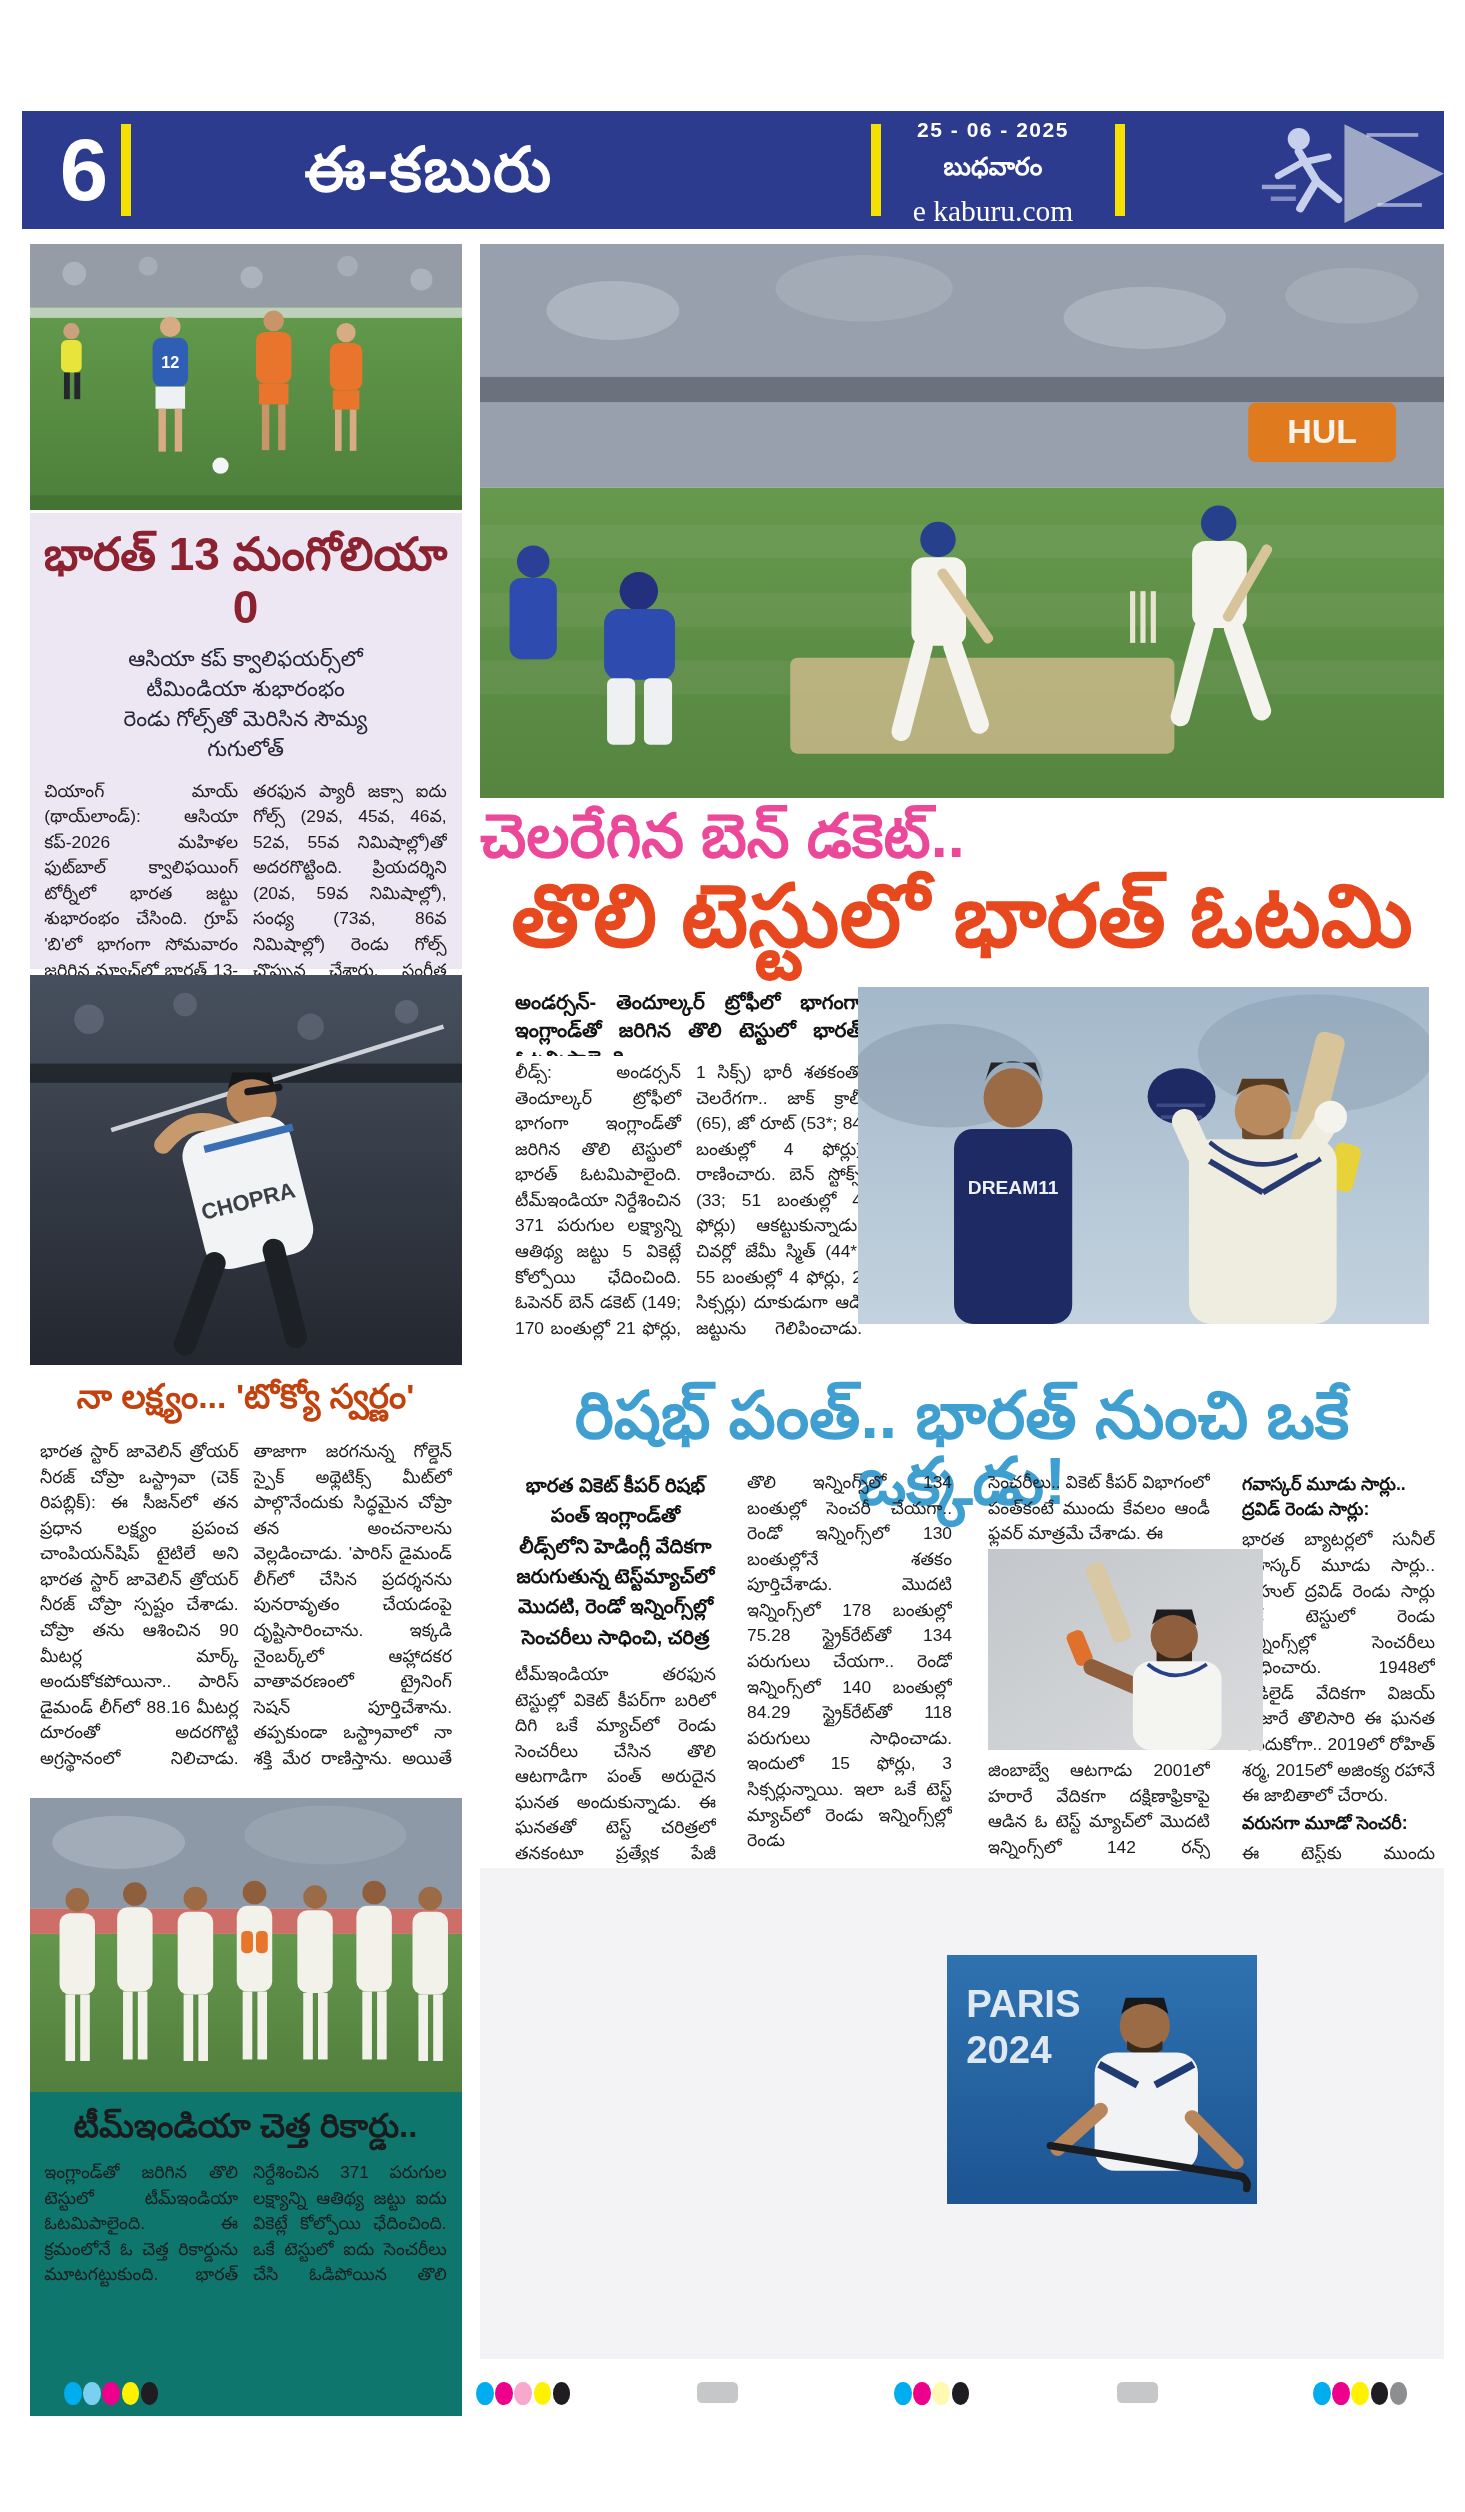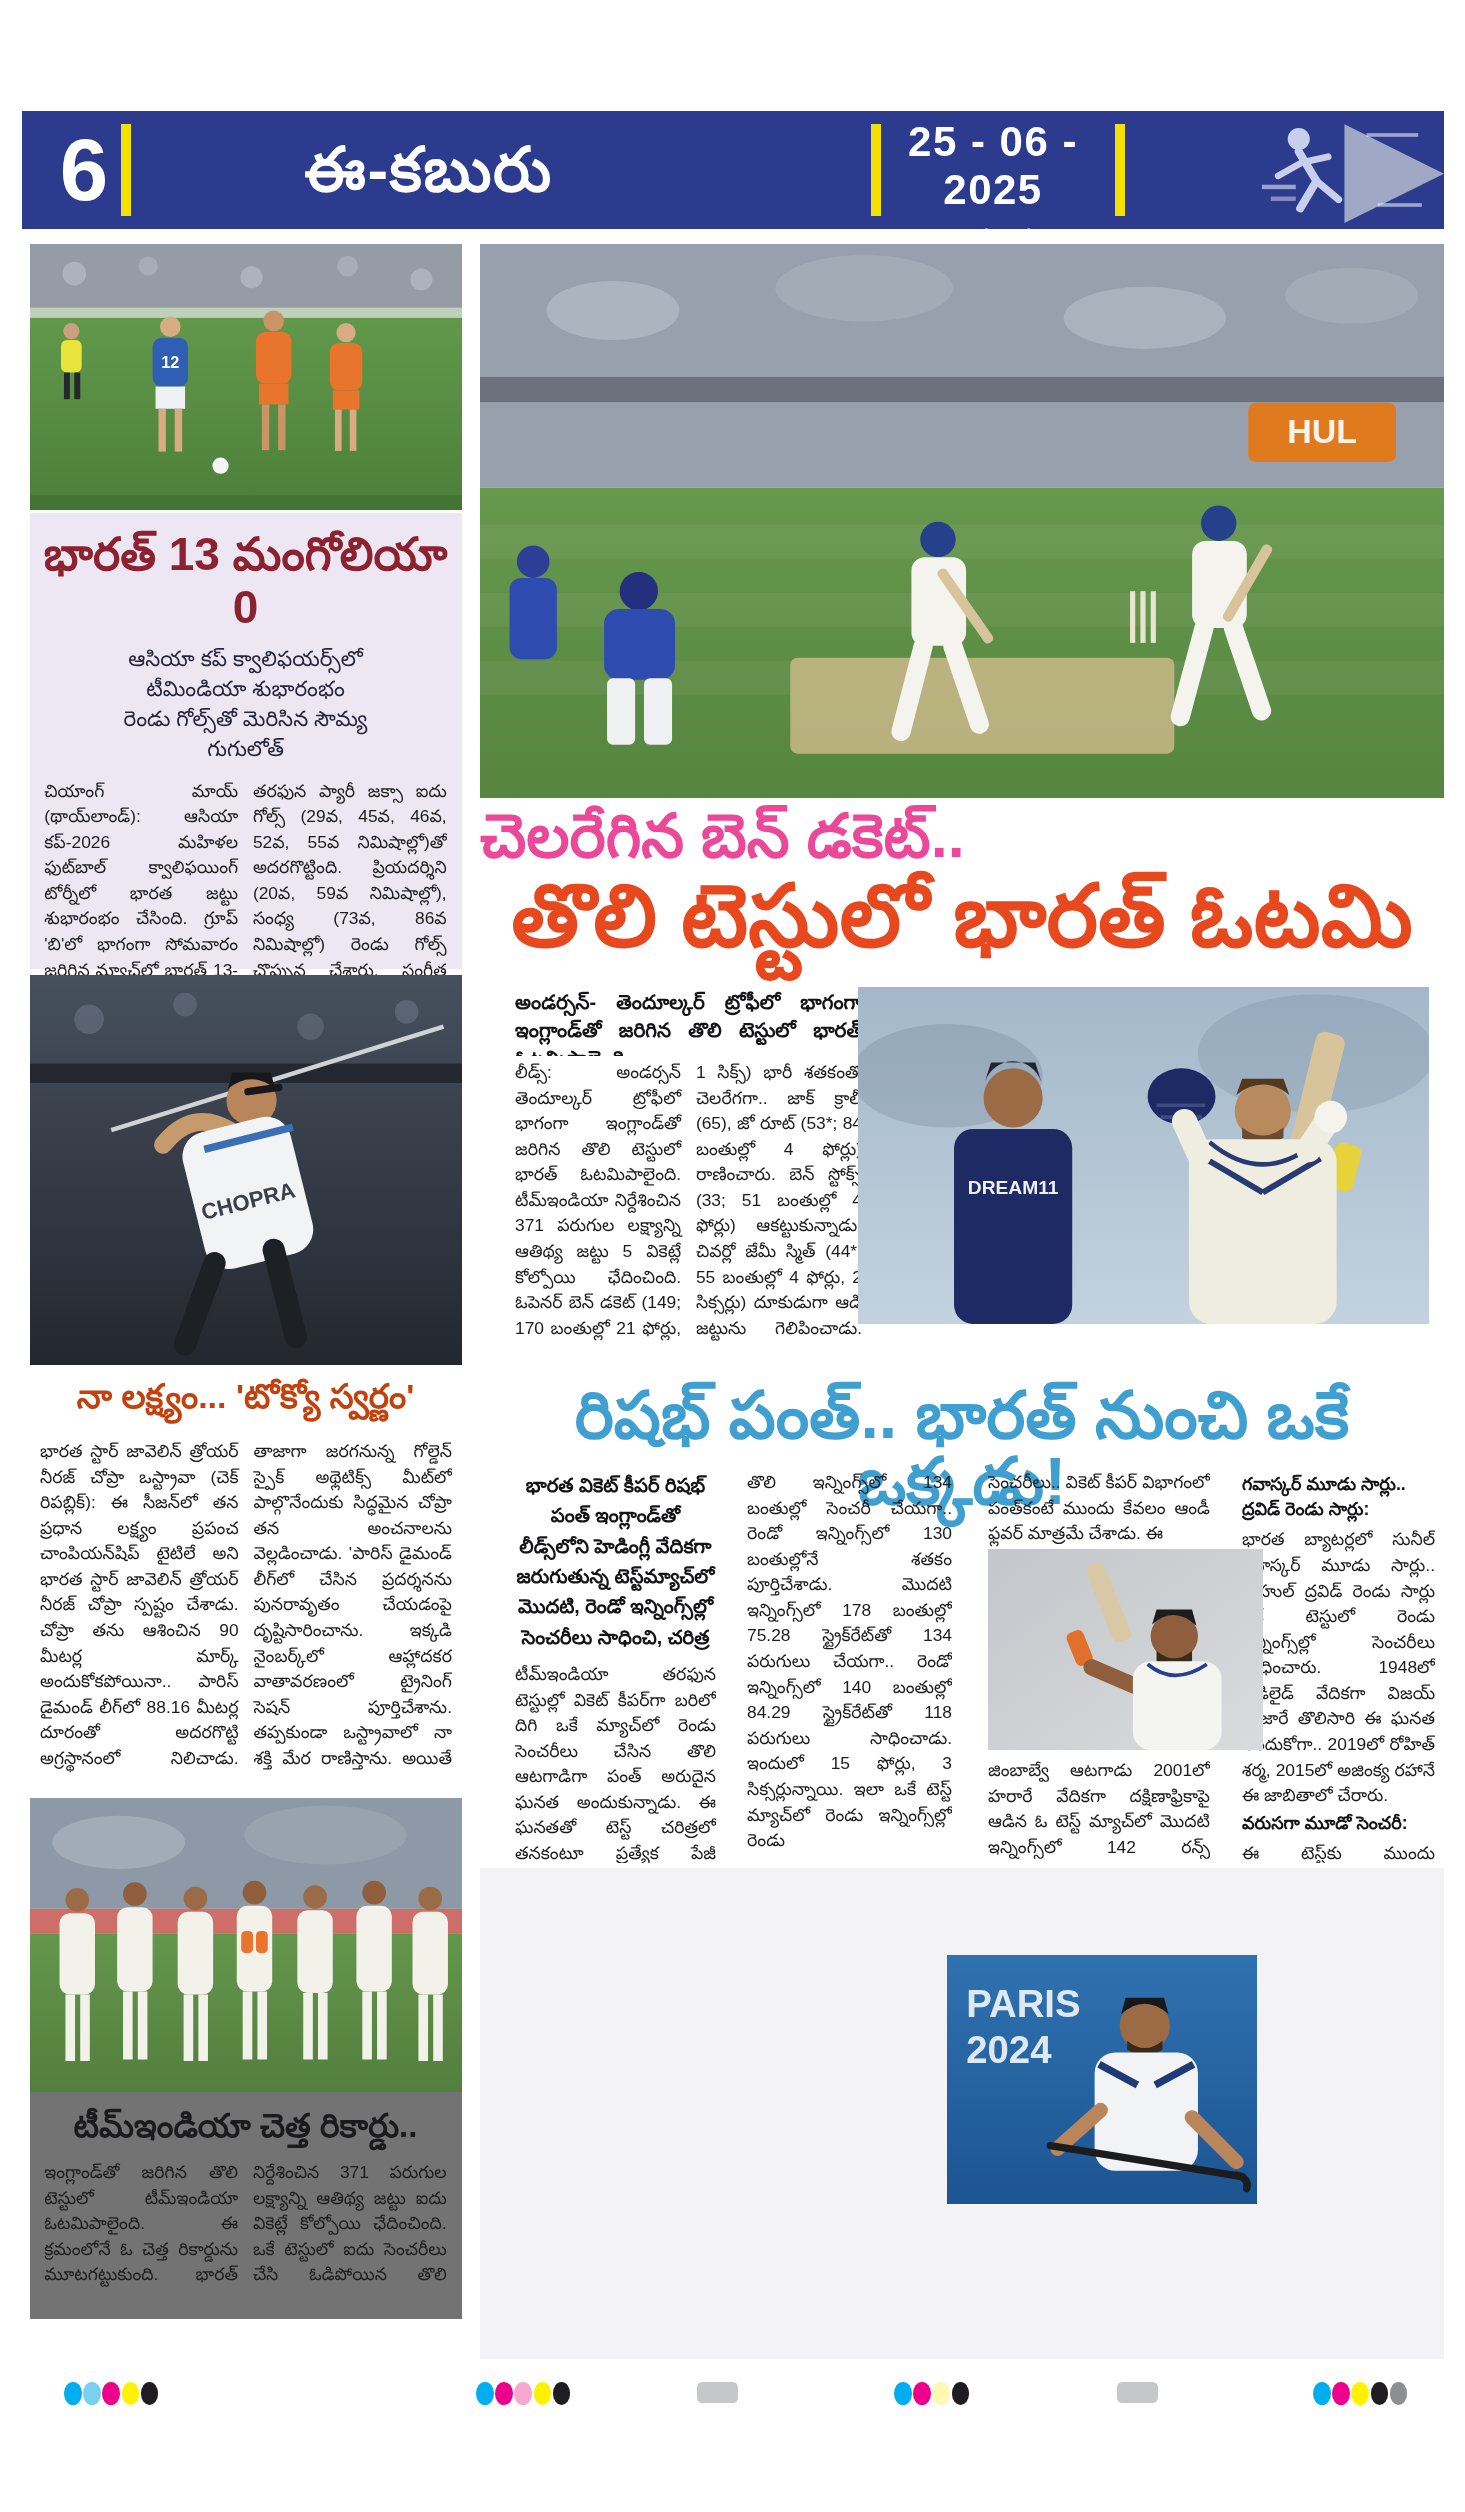--- a/index.html
+++ b/index.html
@@ -7,29 +7,29 @@
   .abs{position:absolute;}
   .photo{position:absolute;overflow:hidden;}
   .photo svg{display:block;width:100%;height:100%;}
 
   
   #hdr{position:absolute;left:22px;top:111px;width:1422px;height:118px;background:#2c3b8d;}
   .pnum{position:absolute;left:25px;top:0;width:74px;height:118px;line-height:117px;font-size:87px;font-weight:bold;color:#fff;text-align:center;}
   .ybar{position:absolute;top:13.3px;width:9.6px;height:92px;background:#f5e003;}
   .masthead{position:absolute;left:170px;top:0;width:473px;height:118px;line-height:118px;text-align:center;font-size:62px;font-weight:bold;color:#ffffff;letter-spacing:1.5px;}
   .dateblock{position:absolute;left:860px;top:7.4px;width:222px;height:103px;text-align:center;color:#fff;}
-  .dateblock .d1{font-size:42px;font-weight:bold;letter-spacing:1.5px;}
+  .dateblock .d1{font-size:21px;font-weight:bold;letter-spacing:1.5px;}
   .dateblock .d2{font-size:25px;font-weight:bold;margin-top:10px;}
   .dateblock .d3{font-size:29.5px;margin-top:7.4px;font-family:"Liberation Serif","DejaVu Serif",serif;}
   .aata{position:absolute;left:1104px;top:0;width:244px;height:118px;line-height:118px;text-align:center;font-size:93px;font-weight:bold;color:#c9d6f4;z-index:3;}
   .runner{position:absolute;right:0;top:0;width:188px;height:118px;z-index:2;}
 
   
   #fb-panel{position:absolute;left:29.5px;top:513px;width:432px;height:456px;background:#ece7f2;}
-  #beige-panel{position:absolute;left:29.5px;top:2092px;width:432px;height:227px;background:#737373;}
+  #beige-panel{position:absolute;left:29.5px;top:2092px;width:432px;height:324px;background:#0f766e;}
   #hockey-panel{position:absolute;left:480px;top:1868px;width:964px;height:491px;background:#f3f3f6;}
 
   .hl-maroon{font-size:46px;font-weight:bold;color:#8c2130;text-align:center;line-height:1.15;}
   .deck{font-size:21.4px;font-weight:normal;color:#26263a;text-align:center;line-height:1.4;}
   .bodytext{font-size:17.4px;line-height:1.47;color:#1c1c1e;text-align:justify;overflow:hidden;}
   .cols2{column-count:2;column-gap:14.8px;}
   .kicker{position:absolute;left:480px;top:806px;width:964px;text-align:left;font-size:61px;font-weight:bold;color:#ec4899;line-height:1.0;}
   .hl-red-big{position:absolute;left:480px;top:870px;width:964px;text-align:center;font-size:87px;font-weight:bold;color:#e8481e;line-height:1.05;}
   .intro-bold{font-weight:bold;font-size:20px;line-height:1.4;color:#141416;text-align:justify;overflow:hidden;}
   .hl-blue{position:absolute;left:480px;top:1382px;width:964px;text-align:center;font-size:66px;font-weight:bold;color:#3f9fd0;line-height:1.0;}

